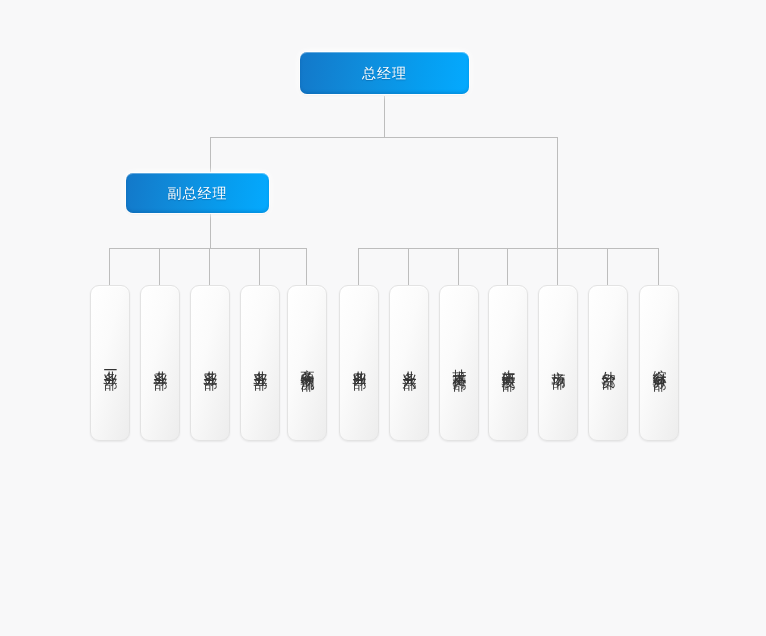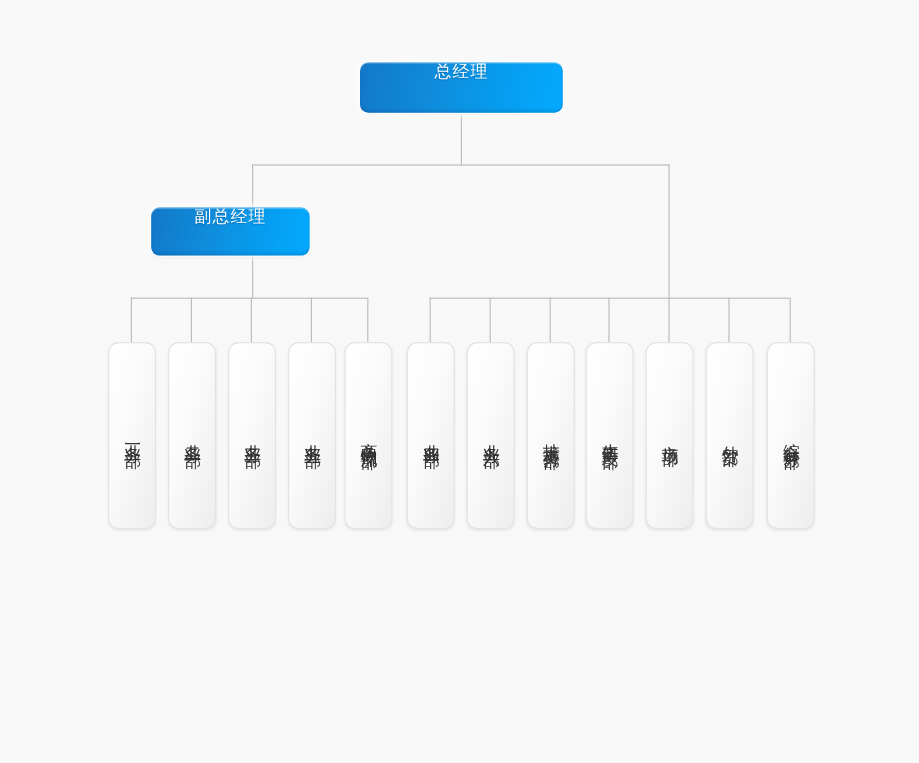--- a/index.html
+++ b/index.html
@@ -32,20 +32,21 @@
     position: absolute;
     border-radius: 7px;
     background: linear-gradient(100deg, #1378c9 0%, #0f8ddc 38%, #069ef0 72%, #04aaff 100%);
     box-shadow:
       0 0 0 1px rgba(255,255,255,0.85),
       0 0 5px 2px rgba(255,255,255,0.9),
       0 1px 3px rgba(0,0,0,0.18),
       inset 0 1px 0 rgba(255,255,255,0.35),
       inset 0 -2px 3px rgba(0,60,120,0.20);
     display: flex;
+    align-items: center;
     justify-content: center;
   }
   .exec-label {
     color: #ffffff;
     font-size: 14px;
     letter-spacing: 1px;
     line-height: 1;
     text-shadow: 0 1px 1px rgba(0,40,90,0.35);
     white-space: nowrap;
   }
@@ -106,21 +107,21 @@
   <div class="line v" style="left:458px; top:248px; height:37px;"></div>
   <div class="line v" style="left:507px; top:248px; height:37px;"></div>
   <div class="line v" style="left:557px; top:248px; height:37px;"></div>
   <div class="line v" style="left:607px; top:248px; height:37px;"></div>
   <div class="line v" style="left:658px; top:248px; height:37px;"></div>
 
   <div class="exec-node" style="left:300px; top:52px; width:169px; height:42px;">
     <span class="exec-label">总经理</span>
   </div>
 
-  <div class="exec-node" style="left:126px; top:173px; width:132px; height:40px;">
+  <div class="exec-node" style="left:126px; top:173px; width:143px; height:40px;">
     <span class="exec-label">副总经理</span>
   </div>
 
   <div class="dept-node" style="left:90px;">
     <span class="dept-label">业务一部</span>
   </div>
   <div class="dept-node" style="left:140px;">
     <span class="dept-label">业务二部</span>
   </div>
   <div class="dept-node" style="left:190px;">

